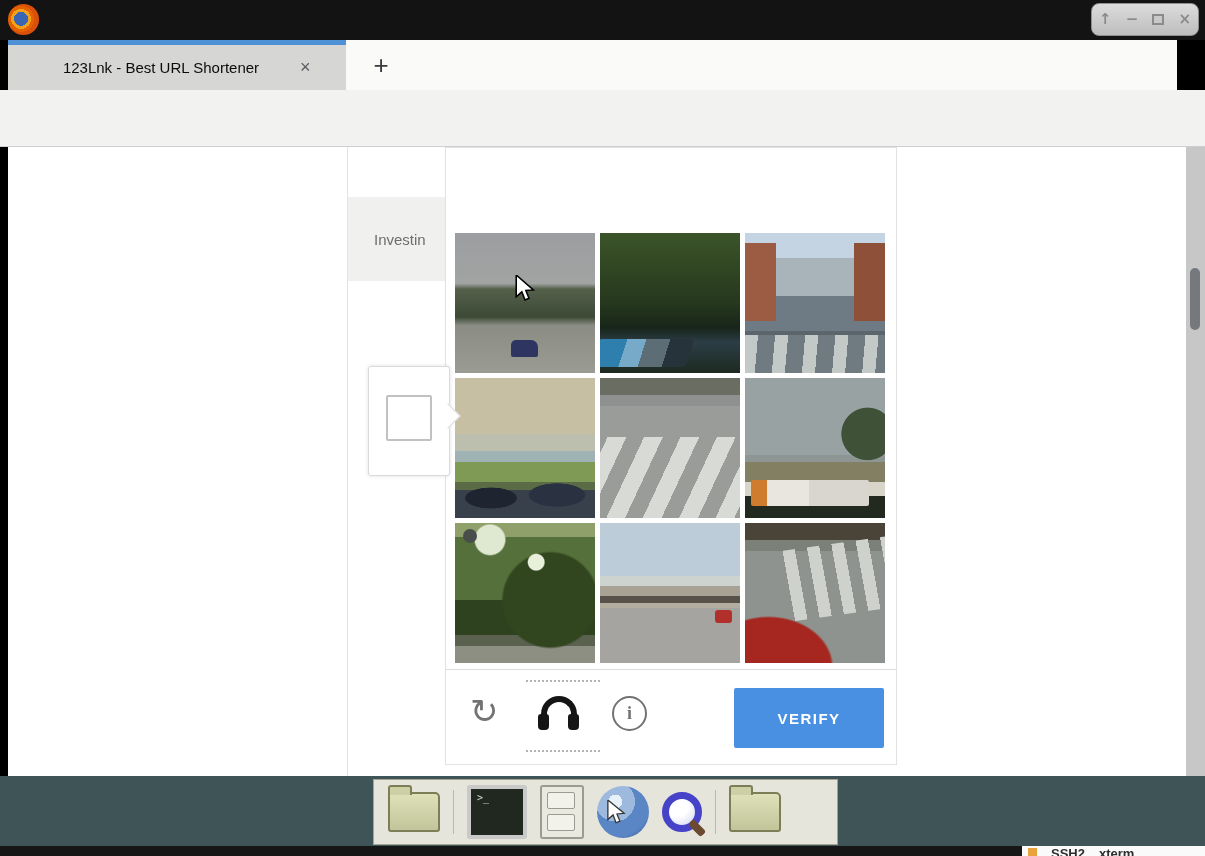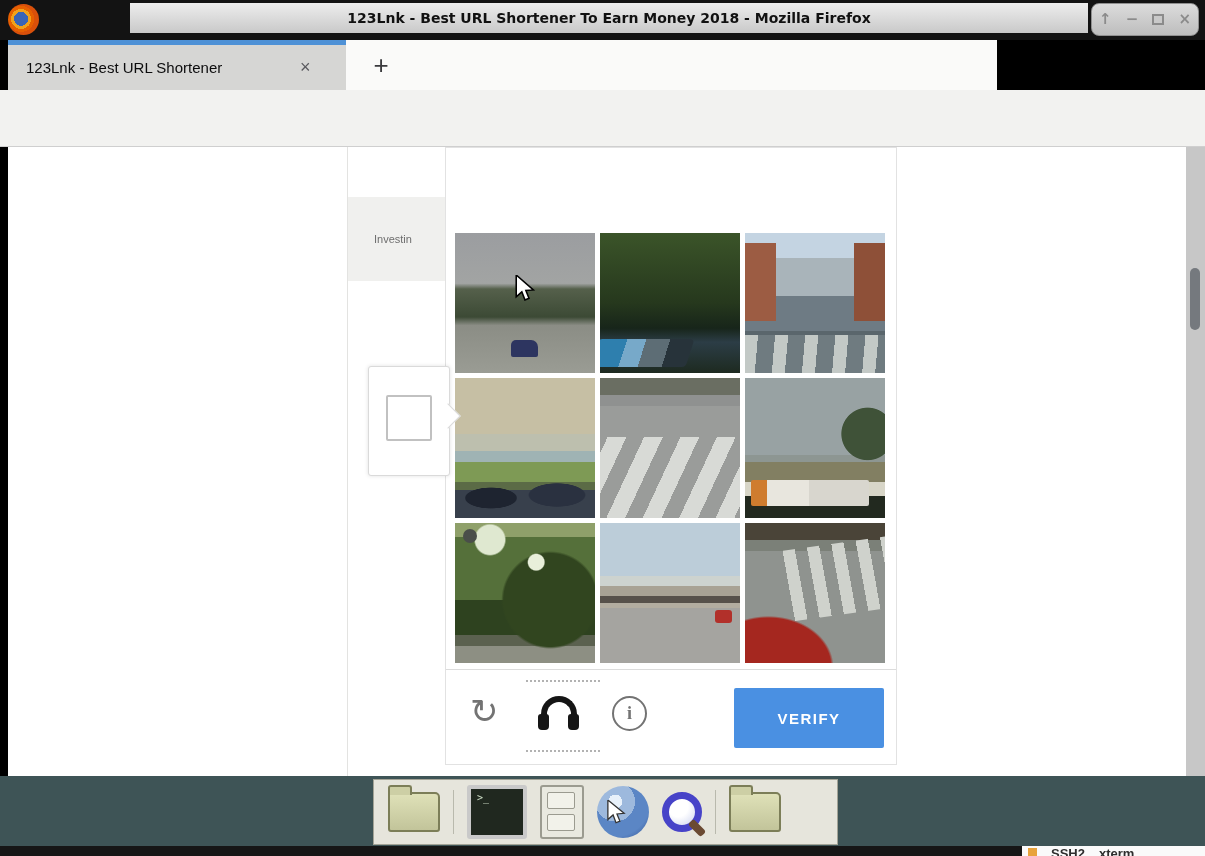--- a/index.html
+++ b/index.html
@@ -16,21 +16,21 @@
   .win-controls{position:absolute;right:6px;top:3px;width:106px;height:31px;border-radius:8px;
                 background:linear-gradient(#dcdcdc,#bdbdbd);border:1px solid #8f8f8f;
                 display:flex;align-items:center;justify-content:space-around;}
   .win-glyph{color:#8b8b8b;font-family:"DejaVu Sans",sans-serif;font-size:15px;font-weight:bold;line-height:1;cursor:default;}
   .restore-box{position:relative;width:12px;height:11px;}
   .restore-box i{position:absolute;display:block;width:8px;height:7px;border:2px solid #8b8b8b;background:transparent;}
   .restore-box i:first-child{right:0;top:0;}
   .restore-box i:last-child{left:0;bottom:0;background:#c9c9c9;}
 
   
-  .tabbar{position:absolute;left:8px;top:40px;width:989px;height:50px;background:#fafaf9;}
+  .tabbar{position:absolute;left:8px;top:40px;width:1169px;height:50px;background:#fafaf9;text-align:center;}
   .tab{position:absolute;left:0;top:0;width:338px;height:50px;background:#d6d6d4;
        border-top:5px solid #4e91d6;box-sizing:border-box;display:flex;align-items:center;}
   .tab-label{margin-left:18px;width:270px;overflow:hidden;white-space:nowrap;font-size:15px;color:#0c0c0d;position:relative;}
   .tab-fade{position:absolute;right:0;top:0;width:34px;height:100%;
             background:linear-gradient(90deg,rgba(214,214,212,0),#d6d6d4);}
   .tab-close{margin-left:4px;font-size:18px;color:#5a5a5f;cursor:pointer;}
   .new-tab{position:absolute;left:352px;top:0;width:42px;height:50px;display:flex;align-items:center;
            justify-content:center;font-size:26px;color:#3a3a3e;cursor:pointer;}
 
   
@@ -60,21 +60,21 @@
   .sidebar-icon{position:absolute;left:1108px;top:109px;width:22px;height:17px;border:2px solid #4a4a4f;border-radius:3px;cursor:pointer;}
   .sidebar-icon i{position:absolute;left:5px;top:0;width:2px;height:100%;background:#4a4a4f;}
   .toolbar-sep{position:absolute;left:1148px;top:103px;width:1px;height:34px;background:#d0d0ce;}
   .menu-icon{position:absolute;left:1162px;top:104px;font-size:22px;color:#3f3f44;cursor:pointer;font-family:"DejaVu Sans",sans-serif;}
 
   
   .content{position:absolute;left:8px;top:147px;width:1178px;height:629px;background:#fff;overflow:hidden;}
   .page-divider{position:absolute;left:339px;top:0;width:1px;height:629px;background:#e3e3e1;}
   .investing-box{position:absolute;left:340px;top:50px;width:110px;height:84px;background:#f0f0ee;
                  display:flex;align-items:center;}
-  .investing-label{margin-left:26px;font-size:11px;color:#6e6e6e;white-space:nowrap;}
+  .investing-label{margin-left:26px;font-size:15px;color:#6e6e6e;white-space:nowrap;}
 
   
   .anchor{position:absolute;left:360px;top:219px;width:80px;height:108px;background:#fff;border:1px solid #dadada;
           border-radius:3px;box-shadow:0 0 4px rgba(0,0,0,.12);z-index:5;}
   .anchor-checkbox{position:absolute;left:17px;top:28px;width:42px;height:42px;background:#fff;
                    border:2px solid #c1c1c1;border-radius:2px;cursor:pointer;}
   .anchor-notch{position:absolute;left:431px;top:260px;width:17px;height:17px;background:#fff;
                 border-top:1px solid #dadada;border-right:1px solid #dadada;transform:rotate(45deg);z-index:6;}
 
   
@@ -170,23 +170,20 @@
   .status-inner{display:flex;align-items:flex-start;gap:14px;padding-left:6px;font-size:13px;font-weight:bold;color:#2e2e2e;line-height:16px;}
   .status-dot{width:9px;height:9px;background:#e8a33c;margin-top:2px;flex:none;}
 </style>
 </head>
 <body>
 
 <div id="screen">
 
   <div class="titlebar">
     <div class="ff-logo"></div>
-    <div class="title-band">
-      <span class="window-title">123Lnk - Best URL Shortener To Earn Money 2018 - Mozilla Firefox</span>
-    </div>
     <div class="win-controls">
       <span class="win-glyph">↑</span>
       <span class="win-glyph">−</span>
       <span class="restore-box">
           <i></i>
           <i></i>
         </span>
       <span class="win-glyph">×</span>
     </div>
   </div>

